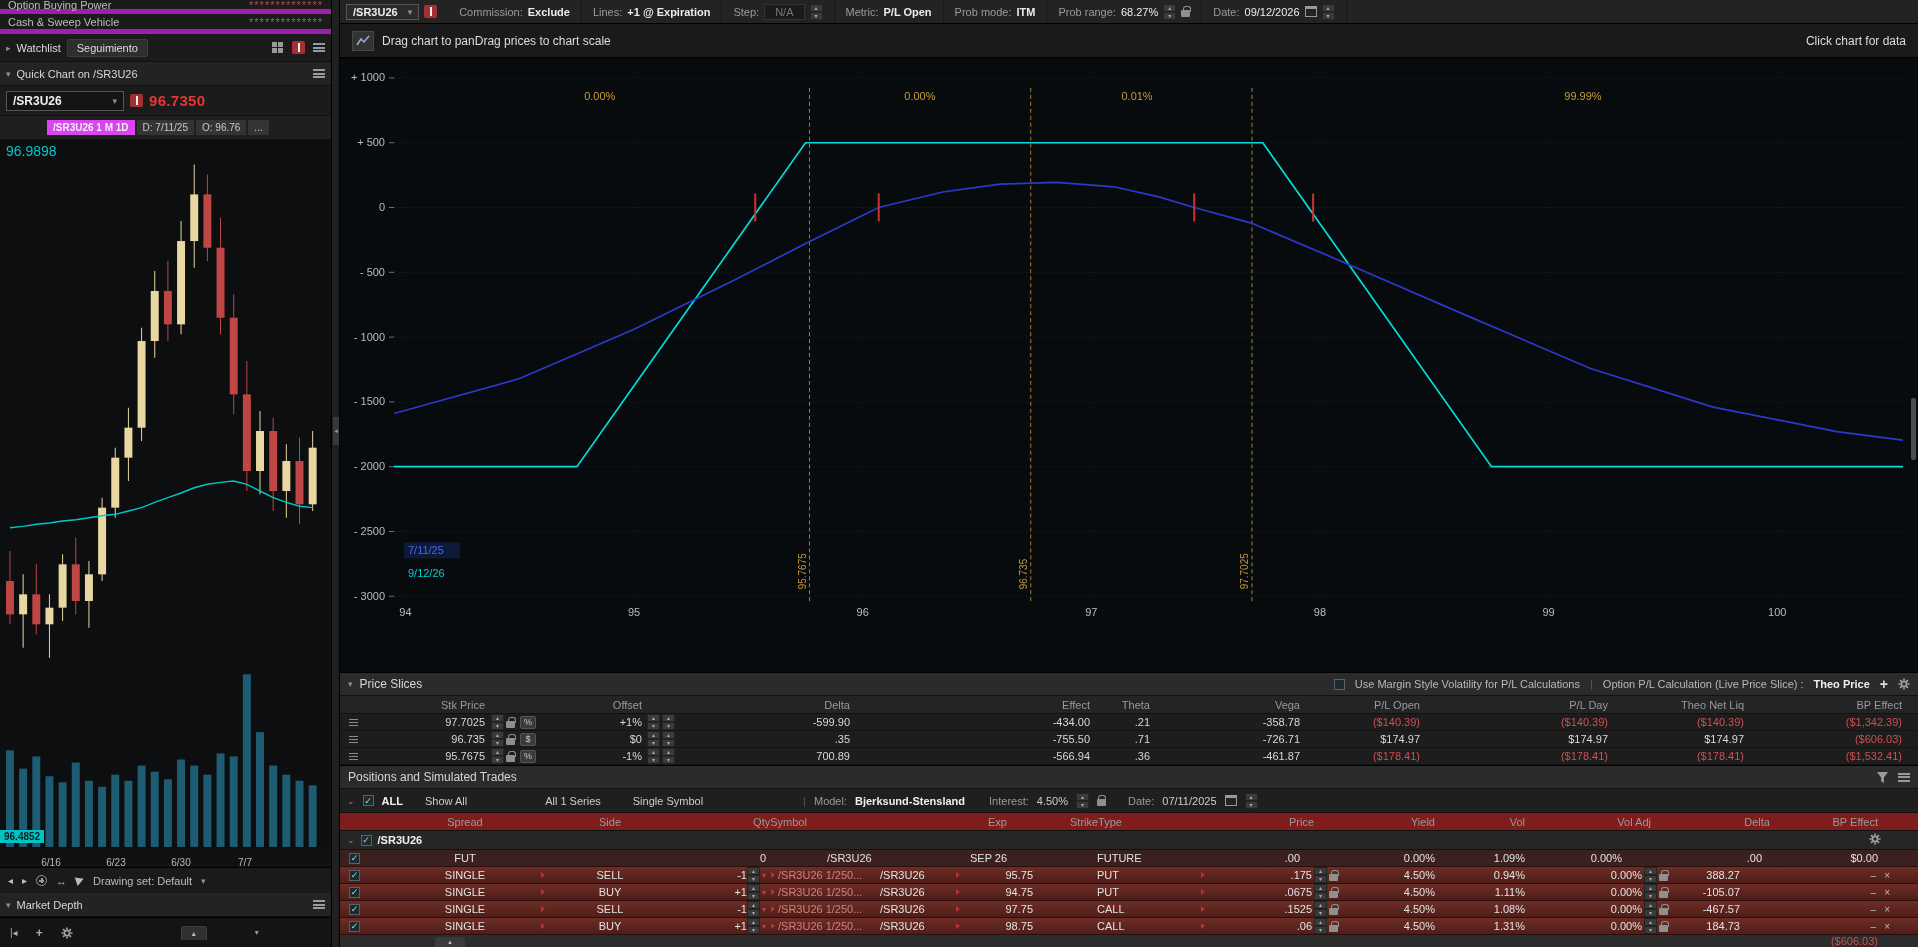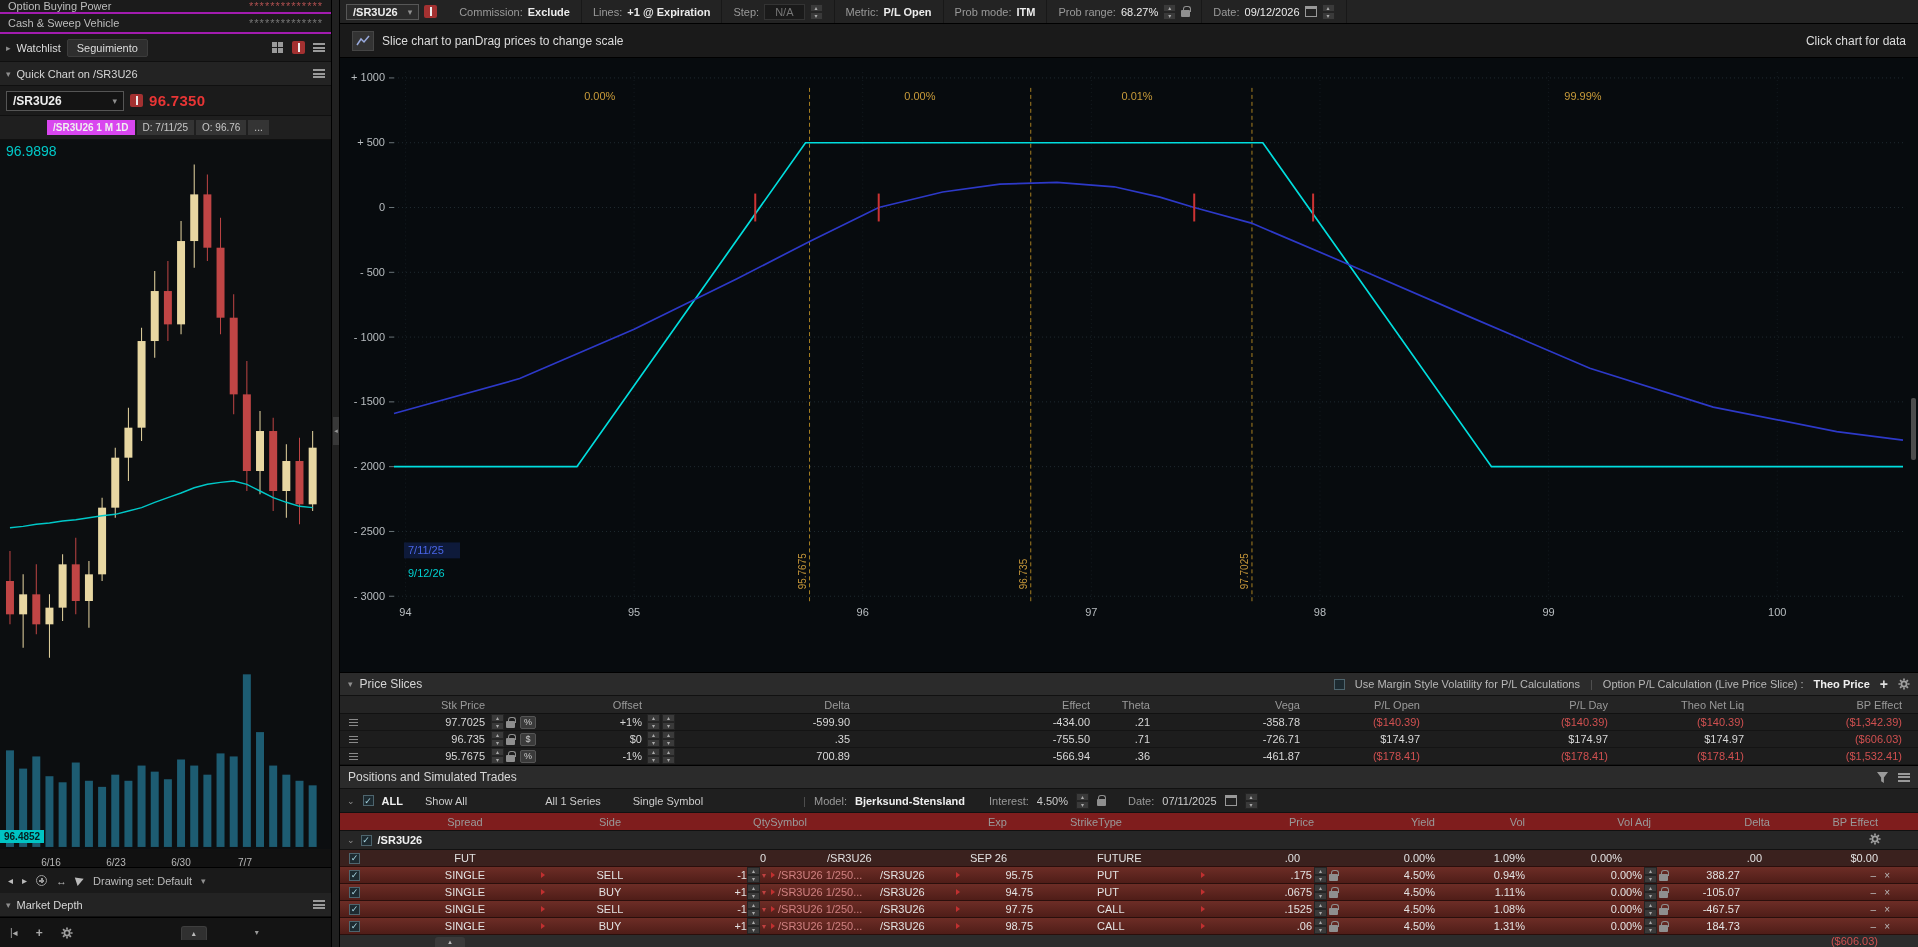--- a/index.html
+++ b/index.html
@@ -1,20 +1,20 @@
 <!DOCTYPE html>
 <html><head>
 <meta charset="utf-8">
 <style>
 *{margin:0;padding:0;box-sizing:border-box;}
 html,body{width:1918px;height:947px;overflow:hidden;background:#000;font-family:"Liberation Sans","DejaVu Sans",sans-serif;color:#ccc;}
 .app{display:flex;width:1918px;height:947px;}
 
 .sidebar{width:332px;min-width:332px;background:#1b1b1b;display:flex;flex-direction:column;border-right:1px solid #000;}
-.sb-acct{display:flex;justify-content:space-between;align-items:center;padding:0 8px;font-size:11px;border-bottom:2px solid #a21caf;}
+.sb-acct{display:flex;justify-content:space-between;align-items:center;padding:0 8px;font-size:11px;border-bottom:5px solid #a21caf;}
 .sb-acct .lab{color:#bdbdbd;white-space:nowrap;}
 .sb-row{display:flex;align-items:center;gap:6px;padding:0 6px;border-bottom:1px solid #101010;font-size:11px;}
 .chev{color:#8f8f8f;font-size:9px;}
 .tab-chip{background:#2e2e2e;border:1px solid #3c3c3c;padding:2px 9px;color:#ddd;border-radius:2px;}
 .menu-ic{width:12px;height:9px;border-top:2px solid #9a9a9a;border-bottom:2px solid #9a9a9a;position:relative;display:inline-block;}
 .menu-ic::after{content:"";position:absolute;top:1.5px;left:0;right:0;height:2px;background:#9a9a9a;}
 .alert-ic{width:13px;height:13px;background:#a33131;border-radius:2px;position:relative;display:inline-block;}
 .alert-ic::after{content:"";position:absolute;left:5.5px;top:2px;width:2px;height:9px;background:#eee;}
 .grid-ic{width:5px;height:5px;background:#9a9a9a;box-shadow:6px 0 #9a9a9a,0 6px #9a9a9a,6px 6px #9a9a9a;display:inline-block;margin-right:7px;margin-bottom:6px;}
 .sym-box{display:flex;align-items:center;gap:8px;background:#141414;border:1px solid #555;padding:2px 6px;min-width:118px;}
@@ -315,21 +315,21 @@
           </span>
       </span>
     </div>
 
     <div class="hintbar">
       <span class="hint-ic">
         <svg width="14" height="12" viewBox="0 0 14 12">
             <polyline points="1,10 5,4 8,7 13,1" fill="none" stroke="#9ad" stroke-width="1.5"></polyline>
           </svg>
       </span>
-      <span>Slice chart to panDrag prices to change scale</span>
+      <span>Drag chart to panDrag prices to chart scale</span>
       <span style="margin-left:auto;">Click chart for data</span>
     </div>
 
     <div class="riskwrap">
       <svg id="risk-svg" viewBox="0 0 1578 616" preserveAspectRatio="none">
           <line x1="65.43181818181755" x2="65.43181818181755" y1="14" y2="546" stroke="#151c21" stroke-dasharray="1 3"></line>
           <text x="65.43181818181755" y="560" fill="#b8bdc0" font-size="11" text-anchor="middle">94</text>
           <line x1="294.0681818181814" x2="294.0681818181814" y1="14" y2="546" stroke="#151c21" stroke-dasharray="1 3"></line>
           <text x="294.0681818181814" y="560" fill="#b8bdc0" font-size="11" text-anchor="middle">95</text>
           <line x1="522.7045454545453" x2="522.7045454545453" y1="14" y2="546" stroke="#151c21" stroke-dasharray="1 3"></line>

